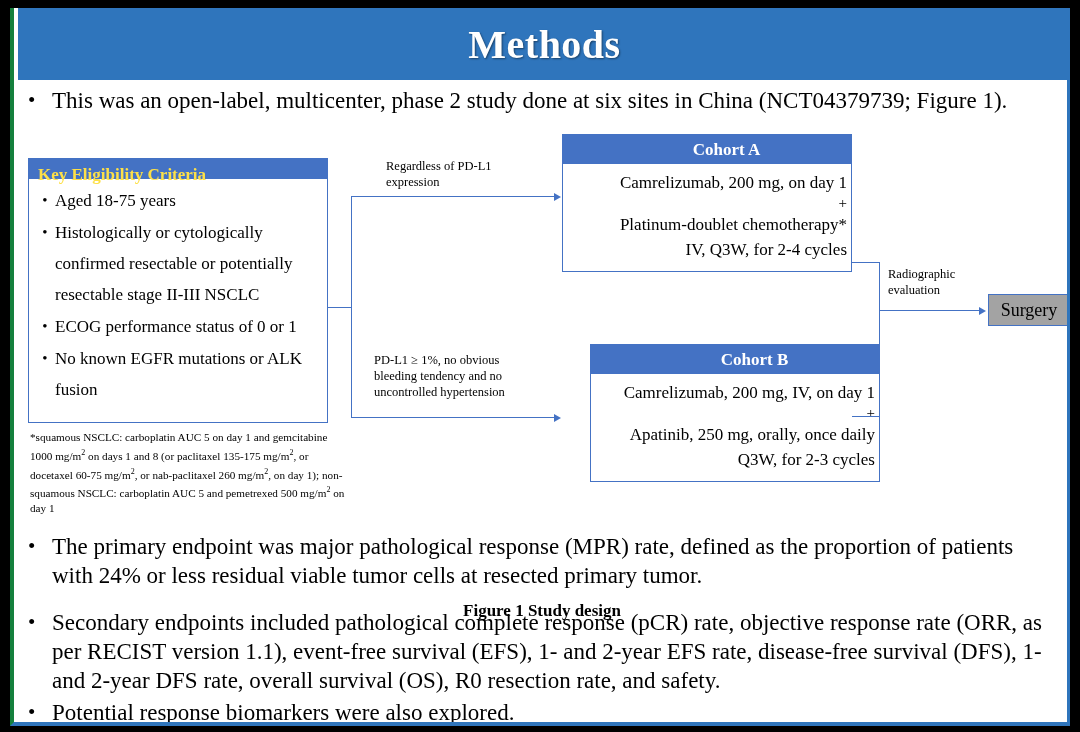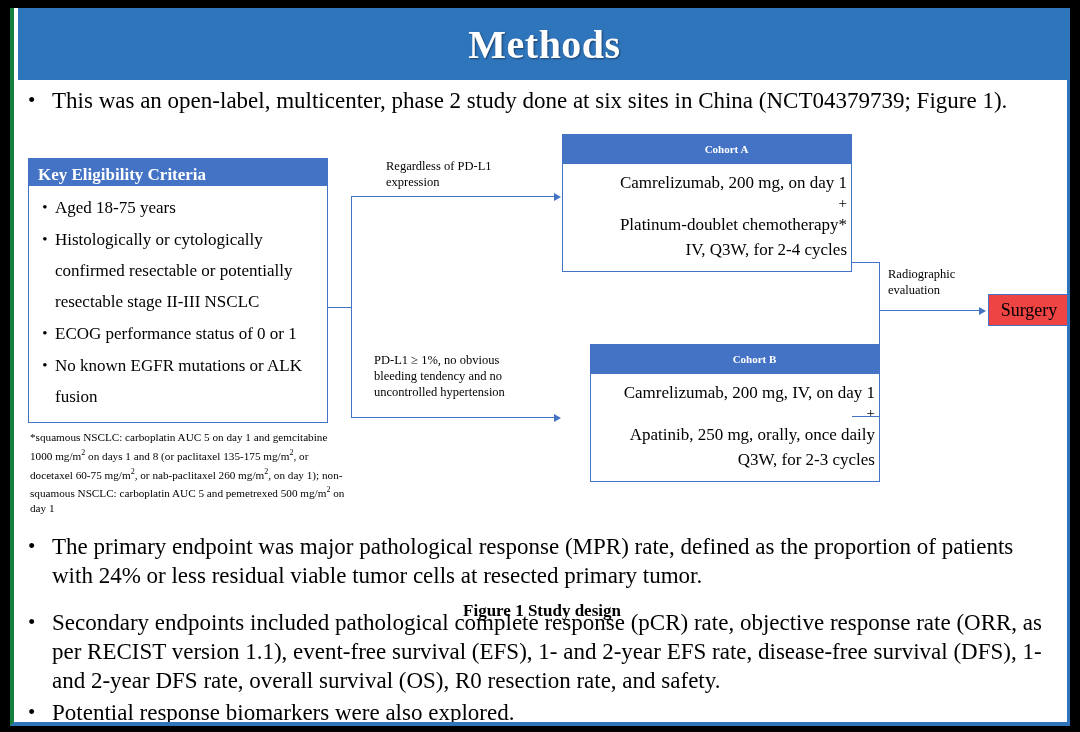--- a/index.html
+++ b/index.html
@@ -97,23 +97,23 @@
     position: absolute;
     left: 14px;
     top: 40px;
     width: 300px;
     height: 265px;
     border: 1px solid #4472c4;
     box-sizing: border-box;
     background: #ffffff;
   }
   #elig-header {
-    height: 27px;
+    height: 20px;
     background: #4472c4;
-    color: #ffffff;
+    color: #fde047;
     font-weight: bold;
     font-size: 17px;
     line-height: 31px;
     padding-left: 9px;
     box-sizing: border-box;
   }
   #elig-list {
     padding: 6px 4px 0 6px;
   }
   .elig-item {
@@ -152,21 +152,21 @@
     width: 290px;
     border: 1px solid #4472c4;
     box-sizing: border-box;
     background: #ffffff;
   }
   .cohort-header {
     height: 29px;
     background: #4472c4;
     color: #ffffff;
     font-weight: bold;
-    font-size: 11px;
+    font-size: 17px;
     line-height: 29px;
     text-align: center;
     padding-left: 39px;
   }
   .cohort-body {
     padding: 6px 4px 9px 4px;
     text-align: right;
     font-size: 17px;
     line-height: 25px;
   }
@@ -176,21 +176,21 @@
 
   
   #surgery-box {
     position: absolute;
     left: 974px;
     top: 176px;
     width: 82px;
     height: 32px;
     border: 1px solid #4472c4;
     box-sizing: border-box;
-    background: #ef4444;
+    background: #a3a3a3;
     text-align: center;
     font-size: 18px;
     line-height: 30px;
   }
 
   
   .annot {
     position: absolute;
     font-size: 12.5px;
     line-height: 16px;

